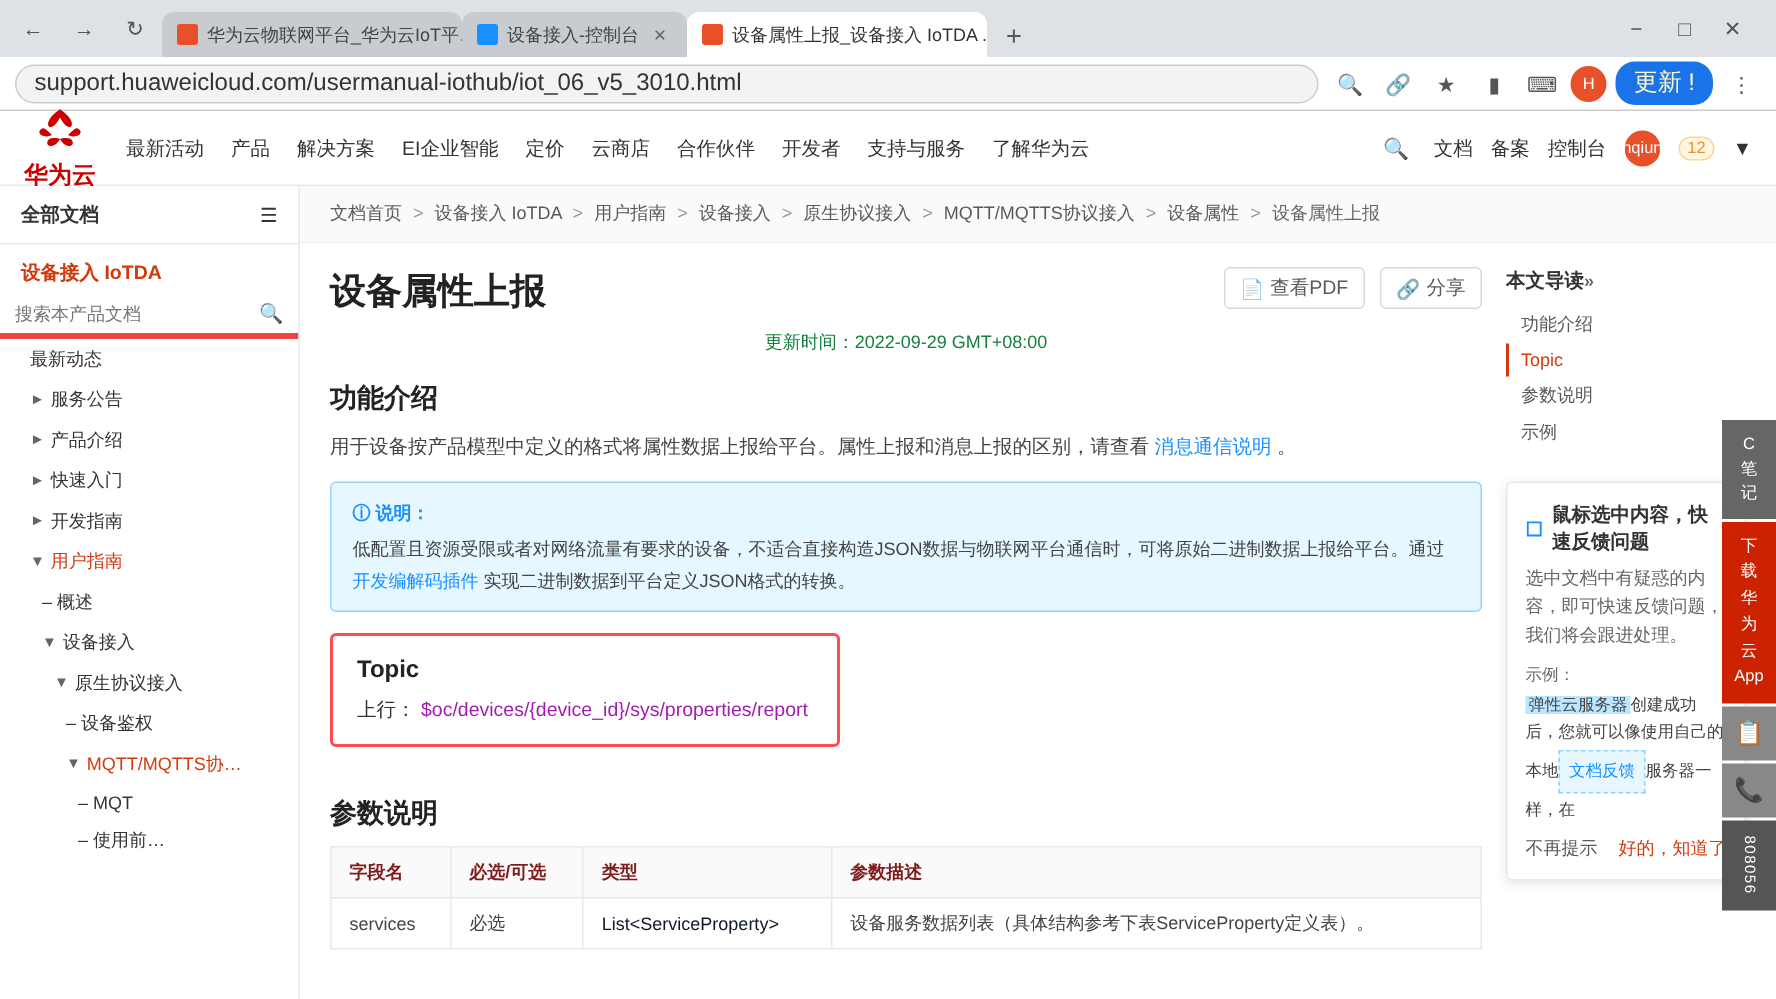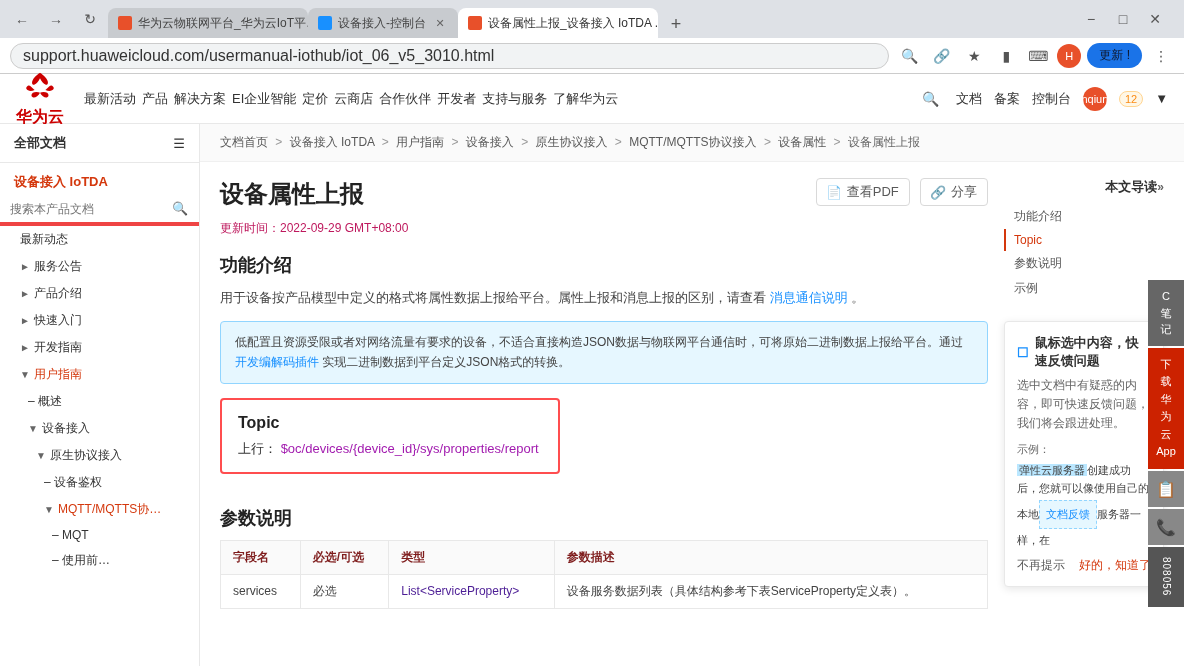--- a/index.html
+++ b/index.html
@@ -15,30 +15,30 @@
     .tab-close { width: 16px; height: 16px; border-radius: 50%; display: flex; align-items: center; justify-content: center; font-size: 11px; color: #666; flex-shrink: 0; }
     .new-tab-btn { width: 28px; height: 28px; border-radius: 50%; display: flex; align-items: center; justify-content: center; font-size: 18px; color: #555; cursor: pointer; margin-left: 4px; }
     .browser-controls { display: flex; align-items: center; gap: 6px; height: 38px; }
     .nav-btn { width: 28px; height: 28px; border-radius: 50%; display: flex; align-items: center; justify-content: center; color: #555; font-size: 14px; cursor: pointer; }
 
     
     .address-bar { background: #fff; height: 36px; display: flex; align-items: center; padding: 0 10px; border-bottom: 1px solid #ccc; gap: 8px; }
     .address-input { flex: 1; height: 26px; border: 1px solid #ccc; border-radius: 13px; padding: 0 12px; font-size: 16px; color: #333; background: #f1f3f4; }
     .toolbar-icons { display: flex; align-items: center; gap: 6px; }
     .toolbar-icon { width: 26px; height: 26px; border-radius: 50%; display: flex; align-items: center; justify-content: center; color: #555; font-size: 14px; cursor: pointer; }
-    .update-btn { background: #1a73e8; color: #0f172a; border-radius: 13px; padding: 4px 12px; font-size: 12px; cursor: pointer; white-space: nowrap; }
+    .update-btn { background: #1a73e8; color: #fef9c3; border-radius: 13px; padding: 4px 12px; font-size: 16px; cursor: pointer; white-space: nowrap; }
 
     
     .page-layout { display: flex; height: calc(666px - 74px); }
 
     
     .top-nav { background: #fff; border-bottom: 1px solid #e8e8e8; height: 50px; display: flex; align-items: center; padding: 0 16px; gap: 20px; flex-shrink: 0; }
     .logo-area { display: flex; align-items: center; gap: 6px; flex-direction: column; }
     .logo-text { font-size: 16px; font-weight: bold; color: #cc0000; }
-    .nav-links { display: flex; align-items: center; gap: 6px; font-size: 13px; color: #333; }
+    .nav-links { display: flex; align-items: center; gap: 18px; font-size: 13px; color: #333; }
     .nav-link { cursor: pointer; white-space: nowrap; }
     .nav-right { margin-left: auto; display: flex; align-items: center; gap: 12px; font-size: 13px; }
     .user-avatar { width: 24px; height: 24px; border-radius: 50%; background: #e8502a; color: #fff; display: flex; align-items: center; justify-content: center; font-size: 11px; }
 
     
     .sidebar { width: 200px; border-right: 1px solid #e8e8e8; background: #fff; overflow-y: auto; flex-shrink: 0; }
     .sidebar-header { display: flex; align-items: center; justify-content: space-between; padding: 10px 14px; border-bottom: 1px solid #e8e8e8; }
     .sidebar-title { font-size: 13px; font-weight: bold; color: #333; }
     .sidebar-section-title { font-size: 13px; font-weight: bold; color: #d4380d; padding: 10px 14px 4px; }
     .sidebar-search { display: flex; align-items: center; padding: 6px 10px; border-bottom: 4px solid #ef4444; gap: 6px; }
@@ -53,21 +53,21 @@
 
     
     .main-content { flex: 1; overflow-y: auto; padding: 0; position: relative; }
     .breadcrumb { padding: 10px 20px; font-size: 12px; color: #666; border-bottom: 1px solid #f0f0f0; background: #fafafa; }
     .breadcrumb a { color: #595959; text-decoration: none; }
     .breadcrumb-sep { margin: 0 4px; color: #999; }
 
     .content-area { padding: 16px 20px; display: flex; gap: 16px; }
     .main-article { flex: 1; }
     .page-title-h1 { font-size: 24px; font-weight: bold; color: #222; margin-bottom: 6px; }
-    .update-time { font-size: 12px; color: #be185d; margin-bottom: 12px; }
+    .update-time { font-size: 12px; color: #15803d; margin-bottom: 12px; text-align: center; }
     .doc-action-btn { display: flex; align-items: center; gap: 4px; font-size: 13px; color: #595959; cursor: pointer; border: 1px solid #d9d9d9; padding: 4px 10px; border-radius: 4px; }
 
     .section-title { font-size: 18px; font-weight: bold; color: #222; margin: 16px 0 10px; }
     .section-desc { font-size: 13px; color: #444; line-height: 1.7; margin-bottom: 12px; }
     .section-desc a { color: #1890ff; text-decoration: none; }
 
     .info-box { background: #e6f7ff; border: 1px solid #91d5ff; border-radius: 4px; padding: 10px 14px; margin-bottom: 14px; font-size: 12px; color: #444; line-height: 1.7; }
     .info-box .info-title { color: #1890ff; font-weight: bold; margin-bottom: 4px; }
     .info-box a { color: #1890ff; text-decoration: none; }
 
@@ -78,21 +78,21 @@
     .topic-row .path { color: #a21caf; }
 
     .params-section { margin-top: 8px; }
     .params-table { width: 100%; border-collapse: collapse; font-size: 12px; margin-top: 8px; }
     .params-table th { background: #fafafa; border: 1px solid #e8e8e8; padding: 8px 12px; text-align: left; font-weight: bold; color: #7f1d1d; }
     .params-table td { border: 1px solid #e8e8e8; padding: 8px 12px; color: #444; }
     .params-table td a { color: #1890ff; text-decoration: none; }
 
     
     .right-nav { width: 160px; flex-shrink: 0; }
-    .right-nav-title { font-size: 13px; font-weight: bold; color: #333; margin-bottom: 8px; display: flex; align-items: center; justify-content: flex-end; }
+    .right-nav-title { font-size: 13px; font-weight: bold; color: #333; margin-bottom: 8px; display: flex; align-items: center; justify-content: flex-start; }
     .right-nav-item { font-size: 12px; color: #595959; padding: 4px 0 4px 8px; cursor: pointer; border-left: 2px solid transparent; }
     .right-nav-item.active { color: #d4380d; border-left: 2px solid #d4380d; }
 
     
     .feedback-box { background: #fff; border: 1px solid #e8e8e8; border-radius: 4px; padding: 12px; margin-top: 16px; font-size: 12px; box-shadow: 0 2px 8px rgba(0,0,0,0.1); }
     .feedback-title { font-size: 13px; font-weight: bold; color: #333; margin-bottom: 6px; display: flex; align-items: center; gap: 6px; }
     .feedback-desc { color: #666; line-height: 1.6; margin-bottom: 8px; }
     .feedback-highlight { background: #bae7ff; padding: 0 2px; }
     .feedback-box-text { background: #e6f7ff; border: 1px dashed #91d5ff; padding: 4px 6px; font-size: 11px; color: #1890ff; display: inline-block; margin: 2px 0; }
     .feedback-actions { display: flex; justify-content: space-between; align-items: center; margin-top: 8px; font-size: 12px; text-align: right; }
@@ -285,20 +285,24 @@
         
         <div class="section-title">功能介绍</div>
         <div class="section-desc">
           <span>用于设备按产品模型中定义的格式将属性数据上报给平台。属性上报和消息上报的区别，请查看</span>
           <a style="color:#1890ff;text-decoration:none;">消息通信说明</a>
           <span>。</span>
         </div>
 
         
         <div class="info-box">
+          <div class="info-title">
+            <span style="color:#1890ff;">ⓘ</span>
+            <span>说明：</span>
+          </div>
           <div>
             <span>低配置且资源受限或者对网络流量有要求的设备，不适合直接构造JSON数据与物联网平台通信时，可将原始二进制数据上报给平台。通过</span>
             <a style="color:#1890ff;text-decoration:none;">开发编解码插件</a>
             <span>实现二进制数据到平台定义JSON格式的转换。</span>
           </div>
         </div>
 
         
         <div class="topic-box">
           <div class="topic-title">Topic</div>
@@ -318,21 +322,21 @@
                 <th>必选/可选</th>
                 <th>类型</th>
                 <th>参数描述</th>
               </tr>
             </thead>
             <tbody>
               <tr>
                 <td>services</td>
                 <td>必选</td>
                 <td>
-                  <a style="color:#4c1d95;text-decoration:none;">List&lt;ServiceProperty&gt;</a>
+                  <a style="color:#0f172a;text-decoration:none;">List&lt;ServiceProperty&gt;</a>
                 </td>
                 <td>设备服务数据列表（具体结构参考下表ServiceProperty定义表）。</td>
               </tr>
             </tbody>
           </table>
         </div>
       </div>
 
       <div class="right-nav">
         <div class="right-nav-title">

